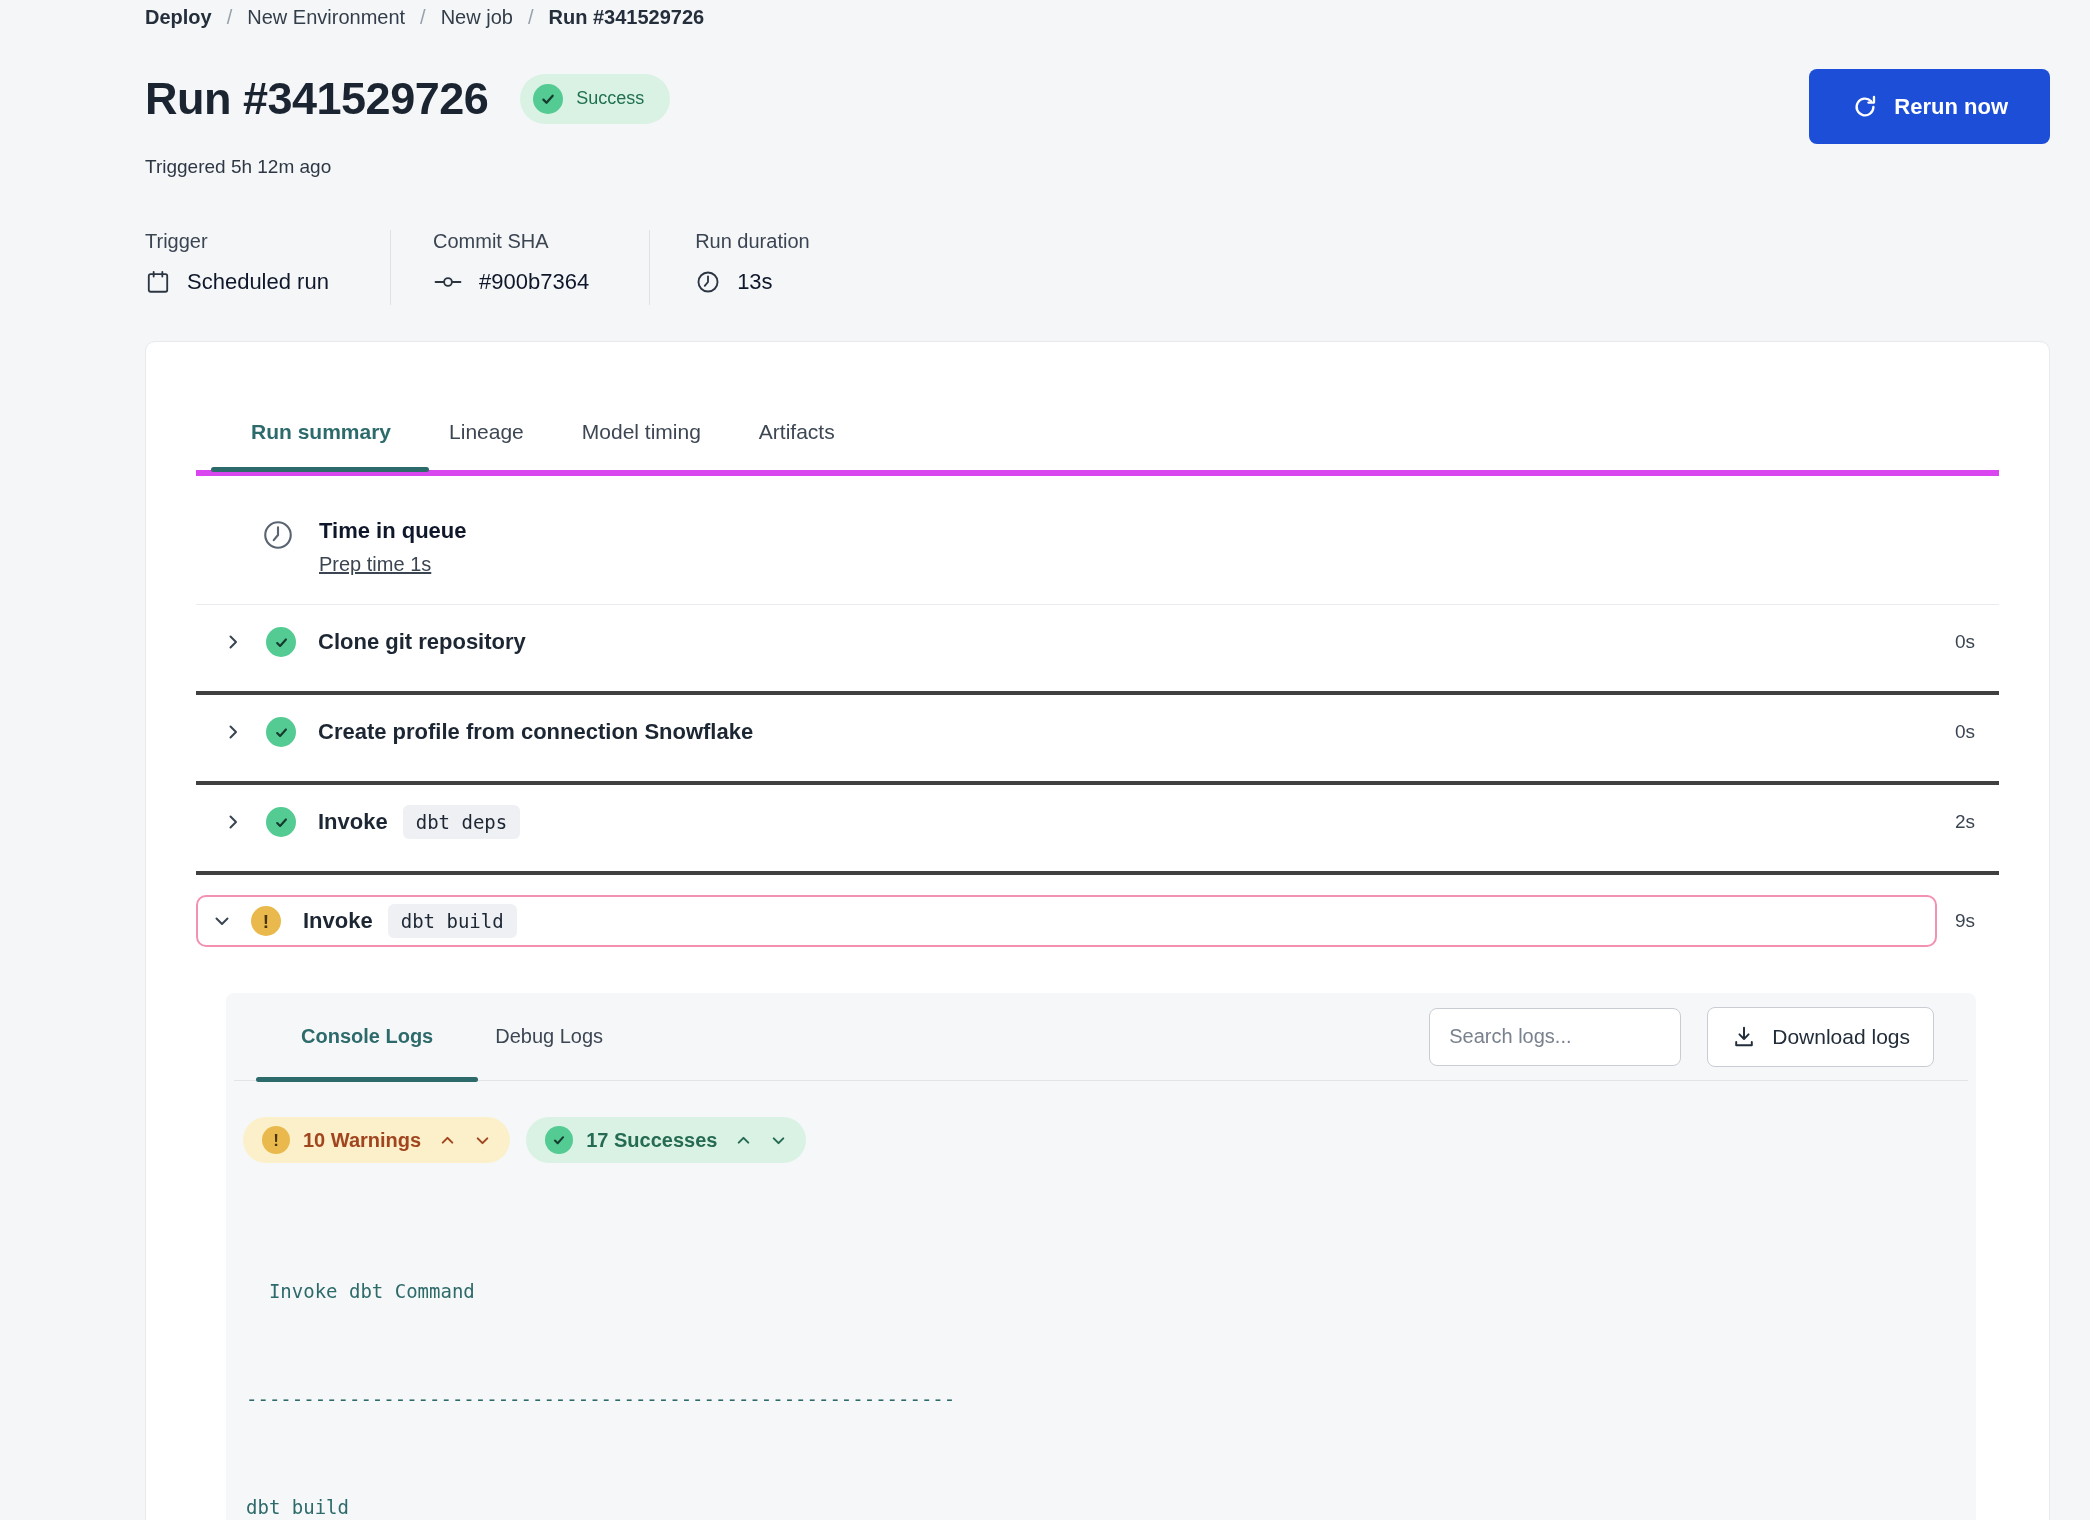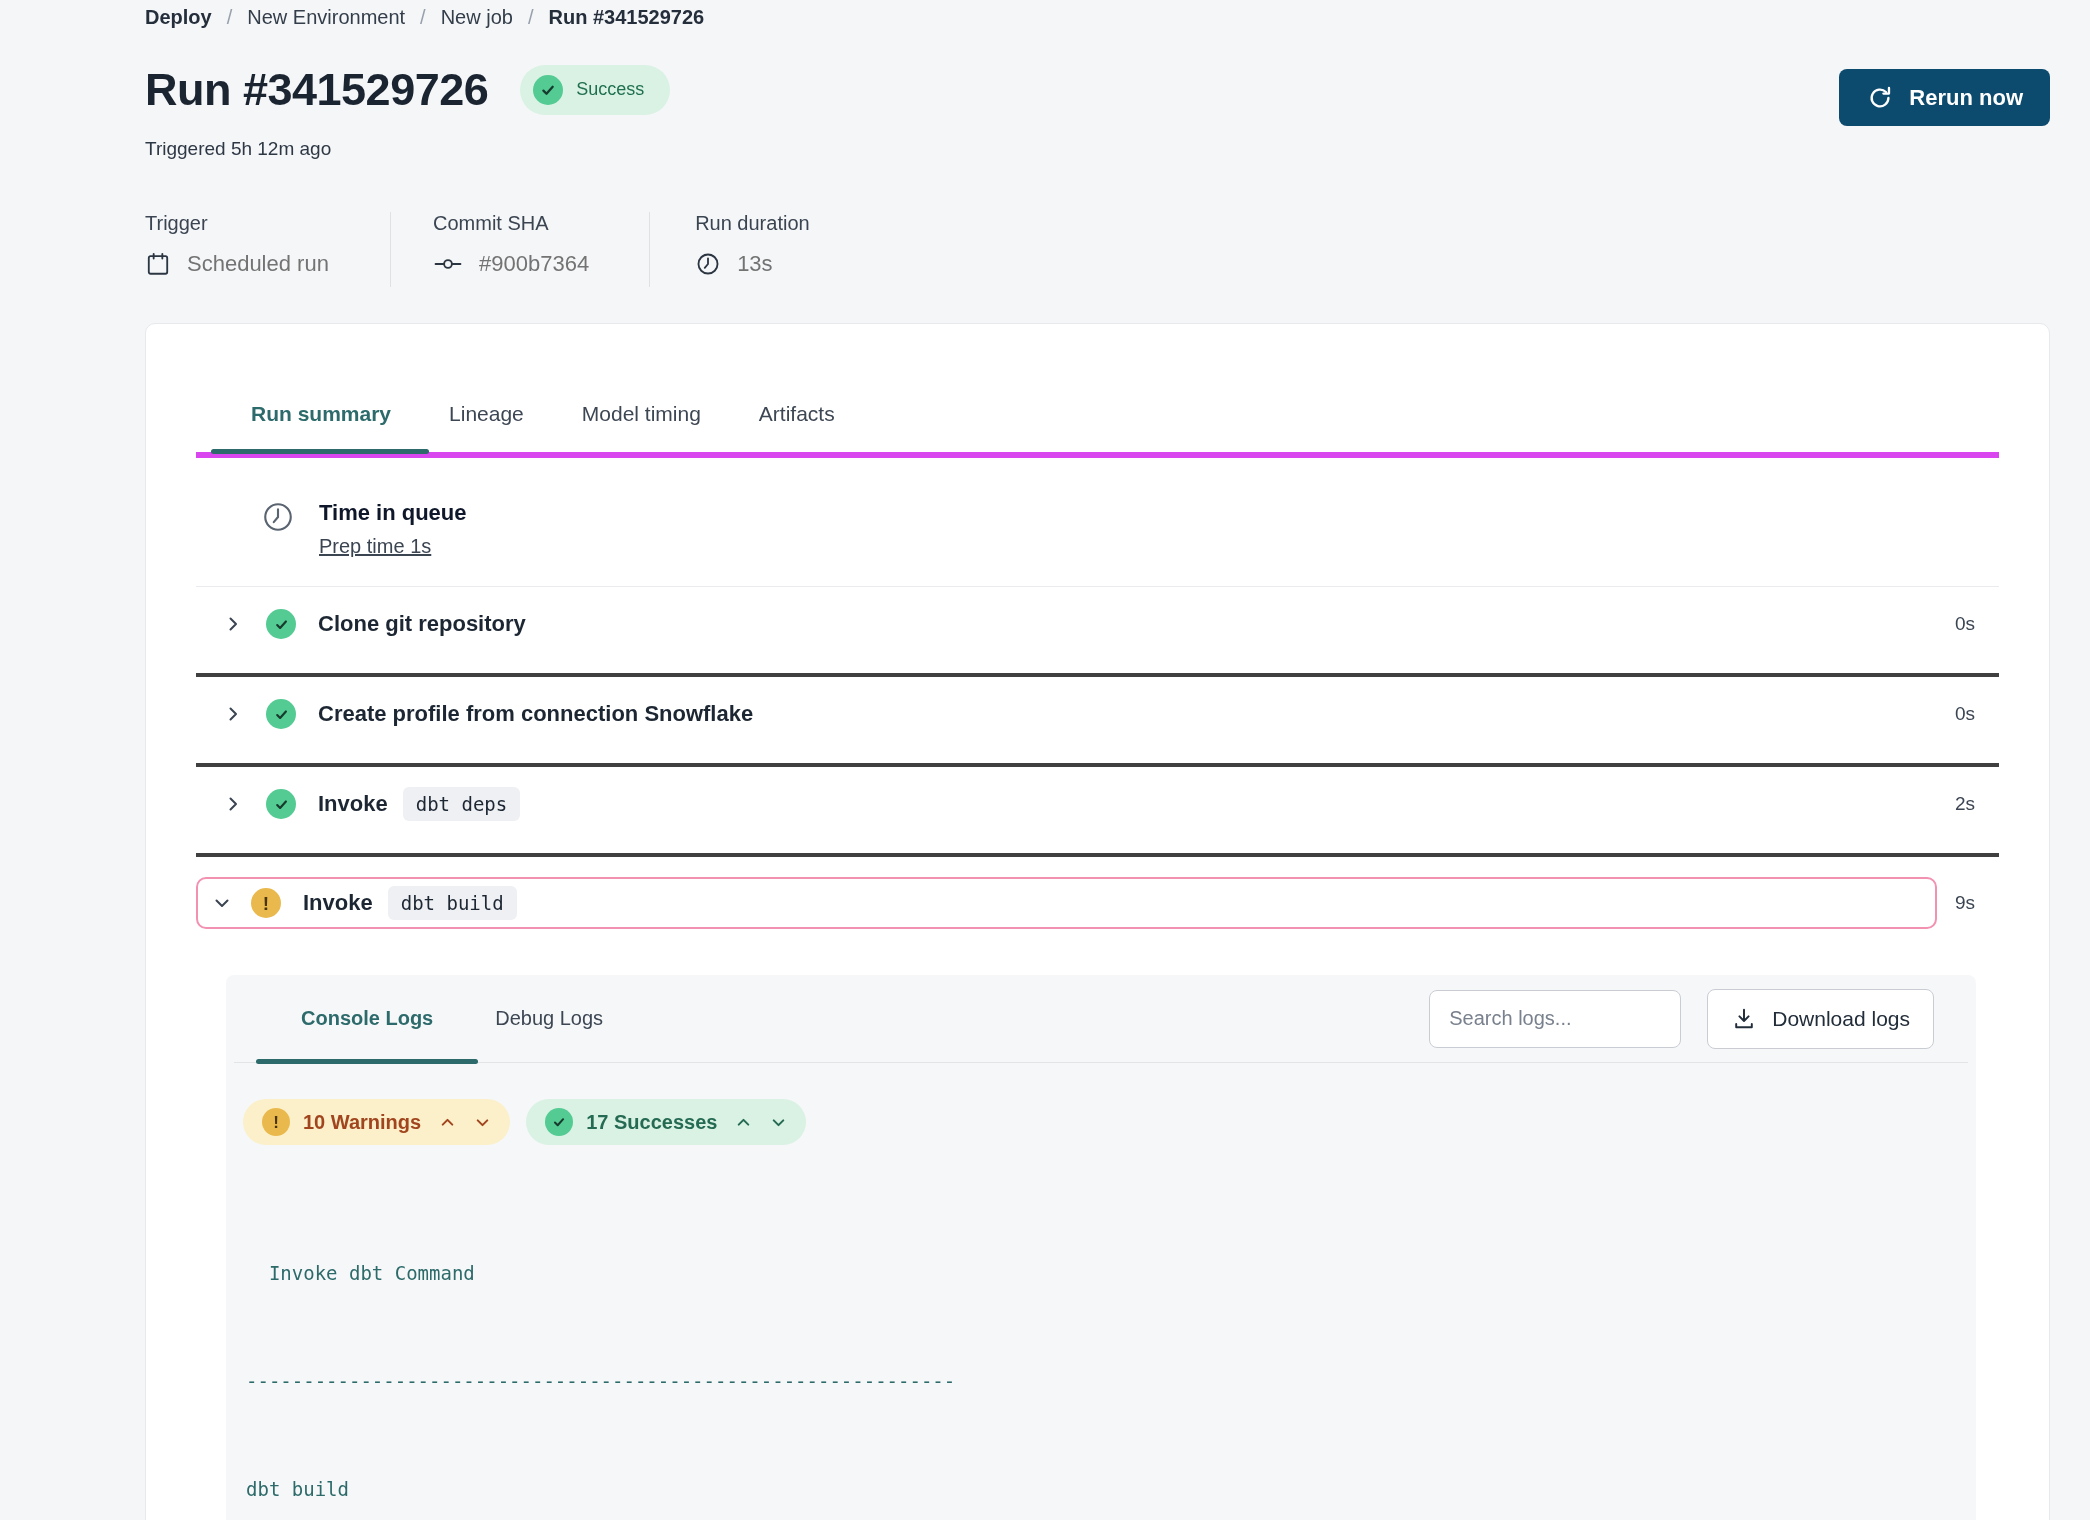--- a/index.html
+++ b/index.html
@@ -18,30 +18,30 @@
   .crumb-sep { color:#98a1ac; }
   .title-row { display:flex; align-items:center; margin-top:24px; }
   .page-title { margin:0; font-size:45px; line-height:58px; font-weight:700; color:#1b2531; letter-spacing:-0.5px; }
   .status-badge { margin-left:32px; display:inline-flex; align-items:center; gap:13px;
     background:#d9f2e4; border-radius:28px; padding:10px 26px 10px 13px; font-size:18px; color:#20704e; }
   .circ { border-radius:50%; display:inline-flex; align-items:center; justify-content:center; flex:0 0 auto; }
   .circ.success { background:#53cb92; width:30px; height:30px; }
   .circ.warning { background:#eab94d; width:30px; height:30px; }
   .circ .excl { font-weight:700; color:#4a3508; font-size:19px; line-height:1; font-family:"Liberation Sans",sans-serif; }
   .rerun-button { margin-left:auto; margin-top:16px; display:flex; align-items:center; gap:15px;
-    background:#0c4a6e; color:#fff; border:none; border-radius:8px; height:57px; padding:0 27px;
+    background:#1d4ed8; color:#fff; border:none; border-radius:8px; height:75px; padding:0 42px;
     font-size:22px; font-weight:600; font-family:inherit; cursor:pointer; }
   .triggered { margin-top:12px; font-size:19px; color:#2e3845; }
   .meta { display:flex; margin-top:52px; }
   .meta-col { display:flex; flex-direction:column; padding-bottom:10px; }
   .meta-col.c1 { width:245px; }
   .meta-col.c2 { border-left:1px solid #dee1e5; padding-left:42px; padding-right:60px; }
   .meta-col.c3 { border-left:1px solid #dee1e5; padding-left:45px; }
   .meta-label { font-size:20px; color:#3b4552; }
-  .meta-value { margin-top:16px; display:flex; align-items:flex-end; gap:16px; font-size:22px; color:#737373; }
+  .meta-value { margin-top:16px; display:flex; align-items:flex-end; gap:16px; font-size:22px; color:#0f172a; }
   
   .card { margin:36px 40px 0 145px; background:#fff; border:1px solid #e7e9ec; border-radius:10px;
     padding:78px 50px 0 50px; height:1210px; overflow:hidden; }
   .tabs { display:flex; border-bottom:6px solid #d946ef; padding-left:55px; }
   .tab { font-size:21px; color:#3d4754; padding-bottom:26px; margin-right:58px; position:relative; cursor:pointer; }
   .tab.active { color:#2d6a6b; font-weight:700; }
   .tab.active::after { content:""; position:absolute; left:-40px; right:-38px; bottom:-2px; height:5px;
     background:#2d6a6b; border-radius:3px; }
   .queue { display:flex; gap:24px; padding:40px 0 28px 65px; border-bottom:1px solid #e9ebee; }
   .queue-title { font-size:22px; font-weight:700; color:#0f172a; line-height:30px; }

